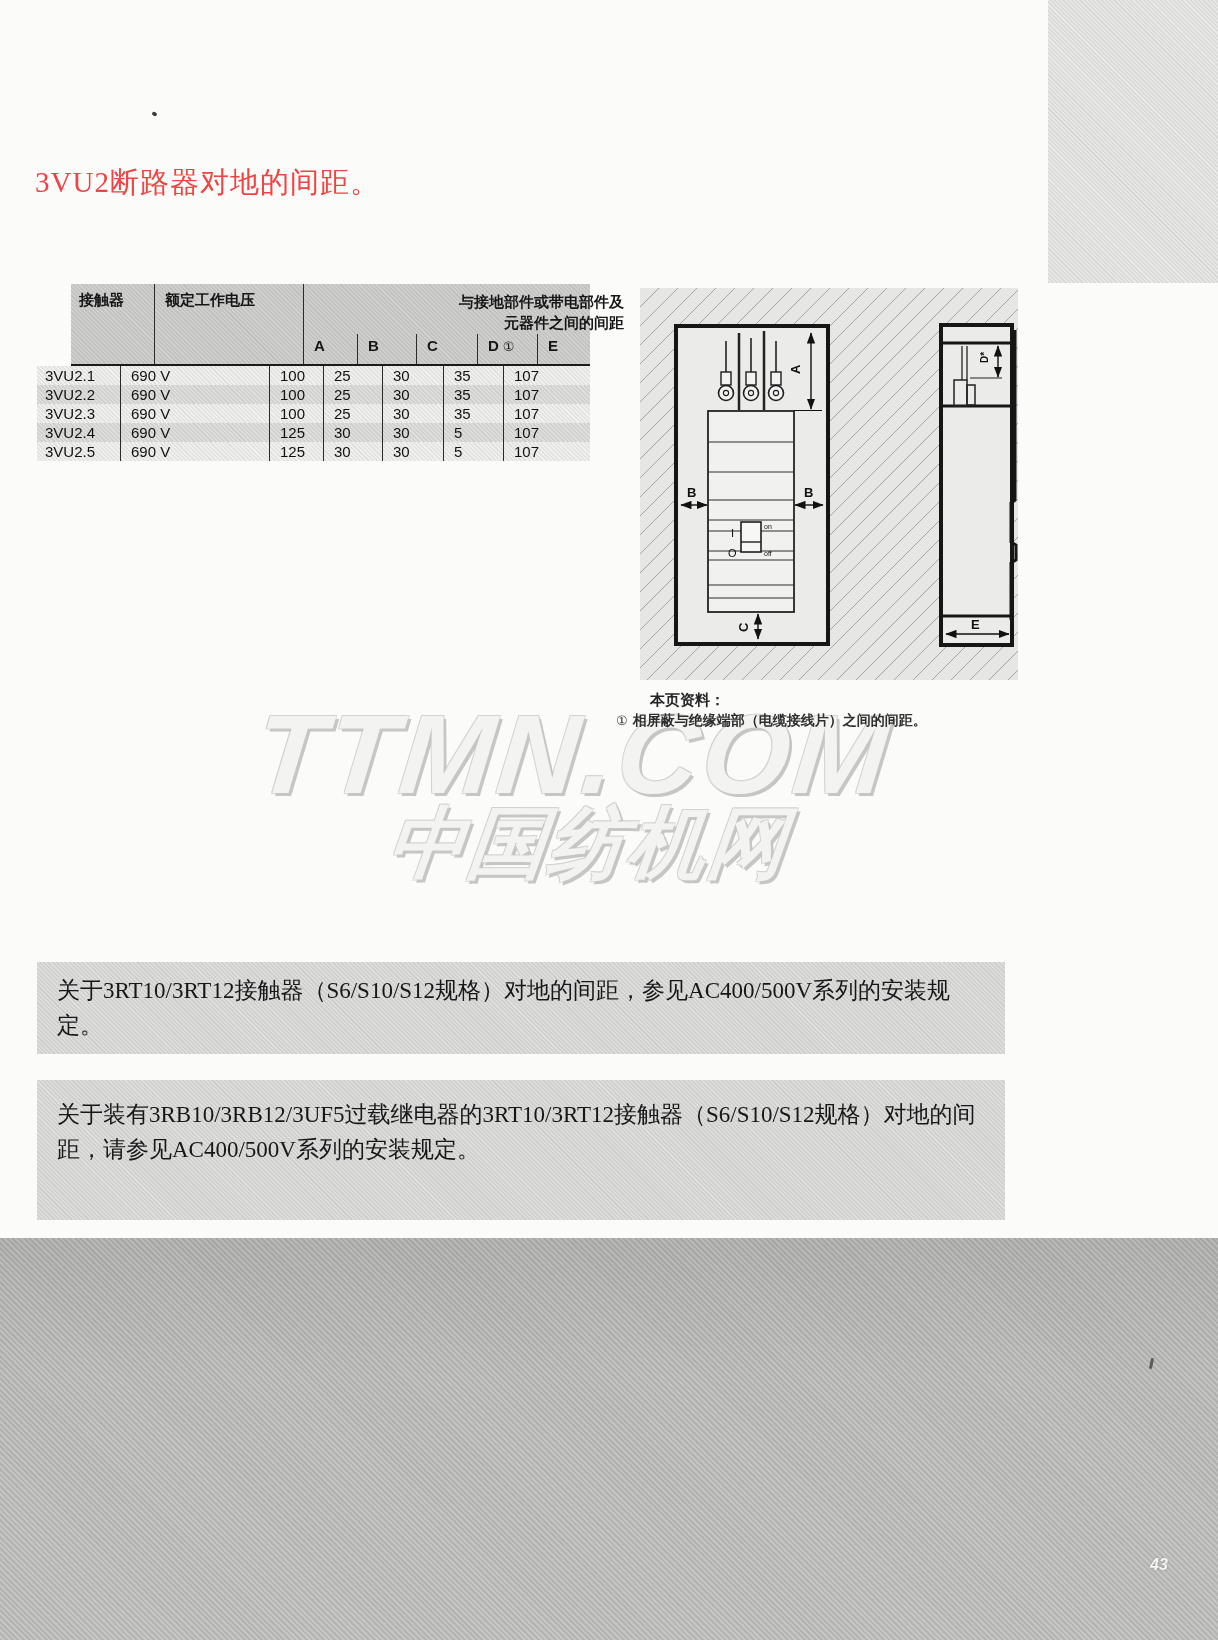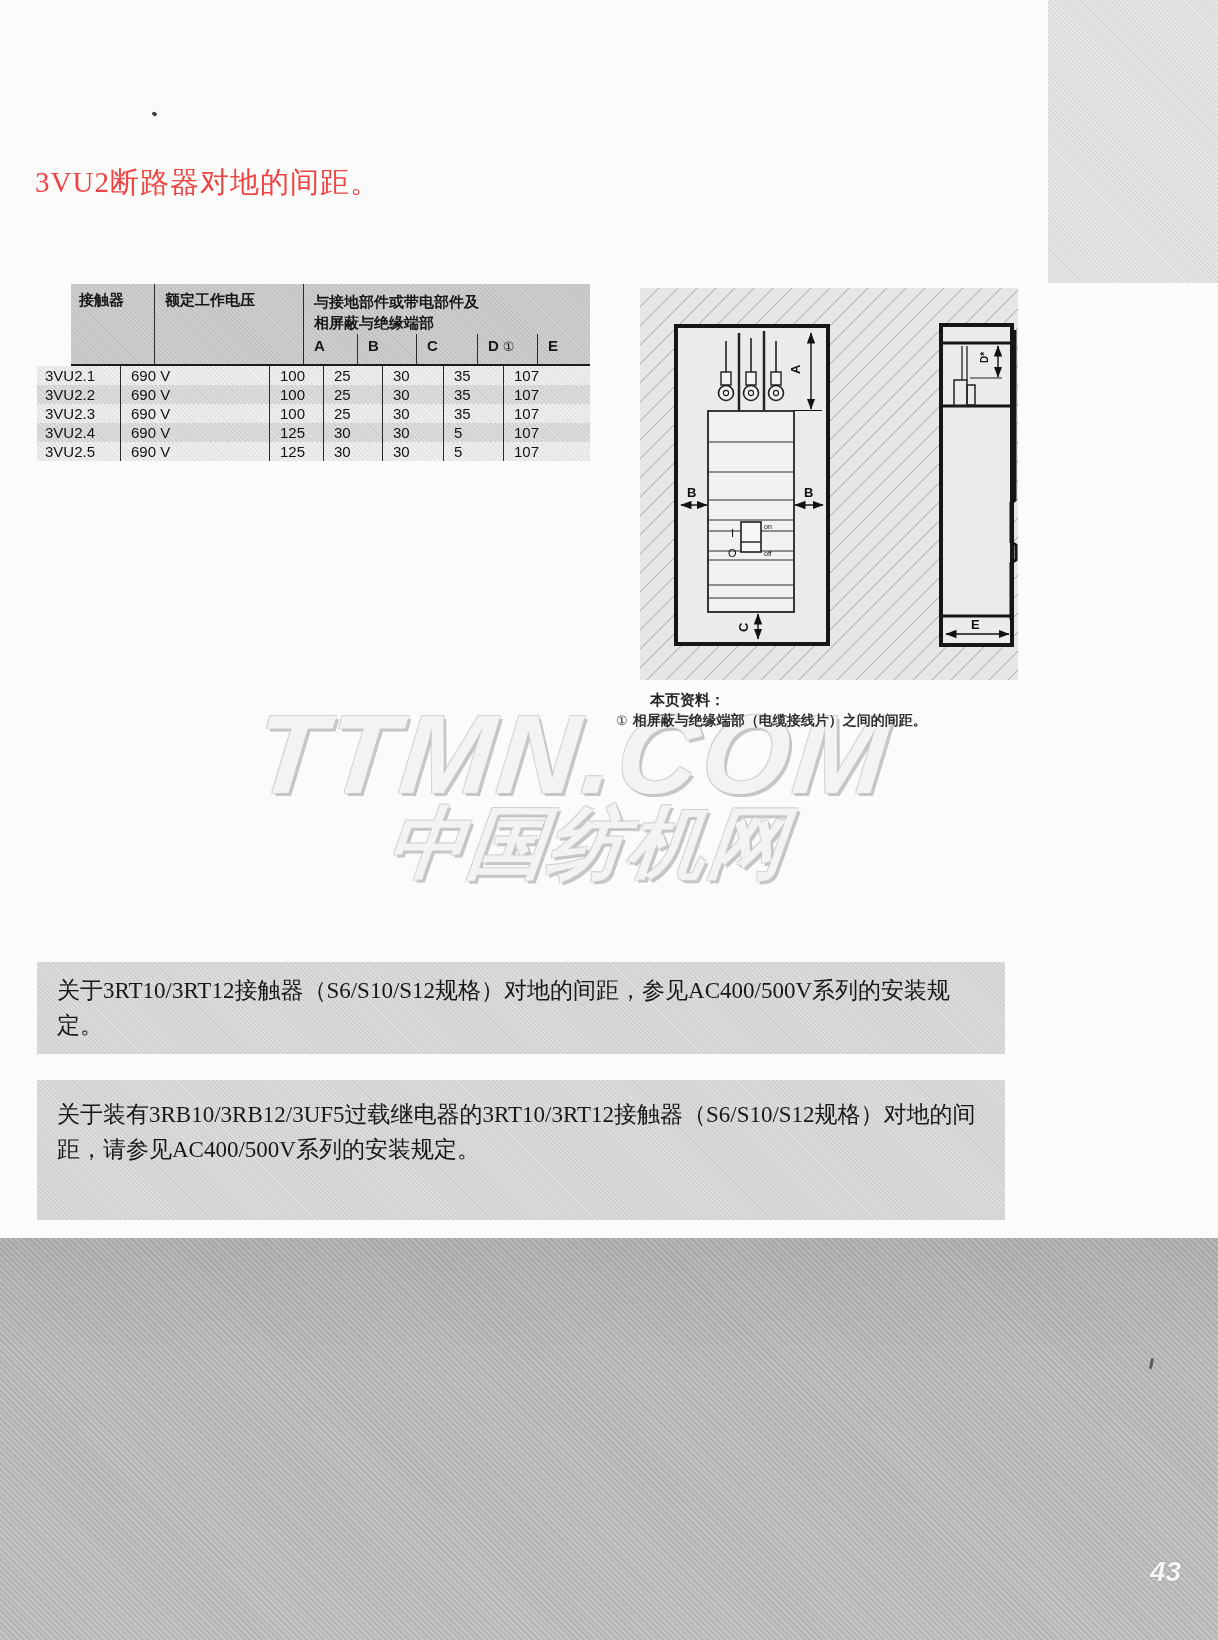--- a/index.html
+++ b/index.html
@@ -22,21 +22,21 @@
     background-color:#bbbbba;
     background-image:
       linear-gradient(180deg, rgba(0,0,0,0.06) 0%, rgba(0,0,0,0) 35%, rgba(255,255,255,0.05) 100%),
       repeating-linear-gradient(45deg, #b0b0af 0 2px, #c3c3c2 2px 4px);
   }
   .speck1{position:absolute;left:152px;top:112px;width:5px;height:4px;background:#3a3a38;border-radius:50%;transform:rotate(25deg);}
   .speck2{position:absolute;left:1150px;top:1358px;width:3px;height:11px;background:#5c5c5a;border-radius:2px;transform:rotate(12deg);}
 
   .page-number{
     position:absolute;left:1150px;top:1556px;
-    font-size:28px;font-weight:bold;font-style:italic;color:#f6f6f5;
+    font-size:16px;font-weight:bold;font-style:italic;color:#f6f6f5;
     text-shadow:0 0 2px rgba(90,90,90,0.5);
   }
 
   
   .doc-title{
     position:absolute;left:35px;top:163px;
     font-family:"Liberation Serif", serif;
     font-size:29px;color:#ef4444;letter-spacing:1px;
   }
 
@@ -45,21 +45,21 @@
   .thead{
     display:grid;
     grid-template-columns:83px 149px 54px 59px 61px 60px 87px;
     grid-template-rows:50px 30px;
     background-color:#cbcbca;
     border-bottom:2px solid #1b1b1b;
     font-weight:bold;color:#161616;margin-left:34px;
   }
   .h-contactor{grid-column:1;grid-row:1/3;padding:7px 0 0 8px;}
   .h-voltage{grid-column:2;grid-row:1/3;padding:7px 12px 0 10px;border-left:1px solid #2a2a2a;}
-  .h-group{grid-column:3/8;grid-row:1;padding:7px 0 0 10px;line-height:21px;border-left:1px solid #2a2a2a;}
+  .h-group{grid-column:3/8;grid-row:1;padding:7px 0 0 10px;line-height:21px;border-left:1px solid #2a2a2a;text-align:right;}
   .h-col{grid-row:2;padding:3px 0 0 10px;border-left:1px solid #2a2a2a;}
   .h-col .fn-mark{font-weight:normal;font-size:13px;margin-left:4px;}
   .trow{
     display:grid;
     grid-template-columns:83px 149px 54px 59px 61px 60px 87px;
     height:19px;align-items:center;color:#111;
   }
   .trow.odd{background-color:#efefee;}
   .trow.even{background-color:#dbdbda;}
   .c-model{padding-left:8px;}
@@ -110,21 +110,21 @@
 <div class="page-number">43</div>
 
 <div class="doc-title">3VU2断路器对地的间距。</div>
 
 <div class="spec-table">
   <div class="thead tex">
     <div class="h-contactor">接触器</div>
     <div class="h-voltage">额定工作电压</div>
     <div class="h-group">
       <div>与接地部件或带电部件及</div>
-      <div>相屏蔽与绝缘端部</div>
+      <div>元器件之间的间距</div>
     </div>
     <div class="h-col"><span>A</span></div>
     <div class="h-col"><span>B</span></div>
     <div class="h-col"><span>C</span></div>
     <div class="h-col"><span>D</span><span class="fn-mark">①</span></div>
     <div class="h-col"><span>E</span></div>
   </div>
 
   <div class="trow odd tex">
     <div class="c-model">3VU2.1</div>

